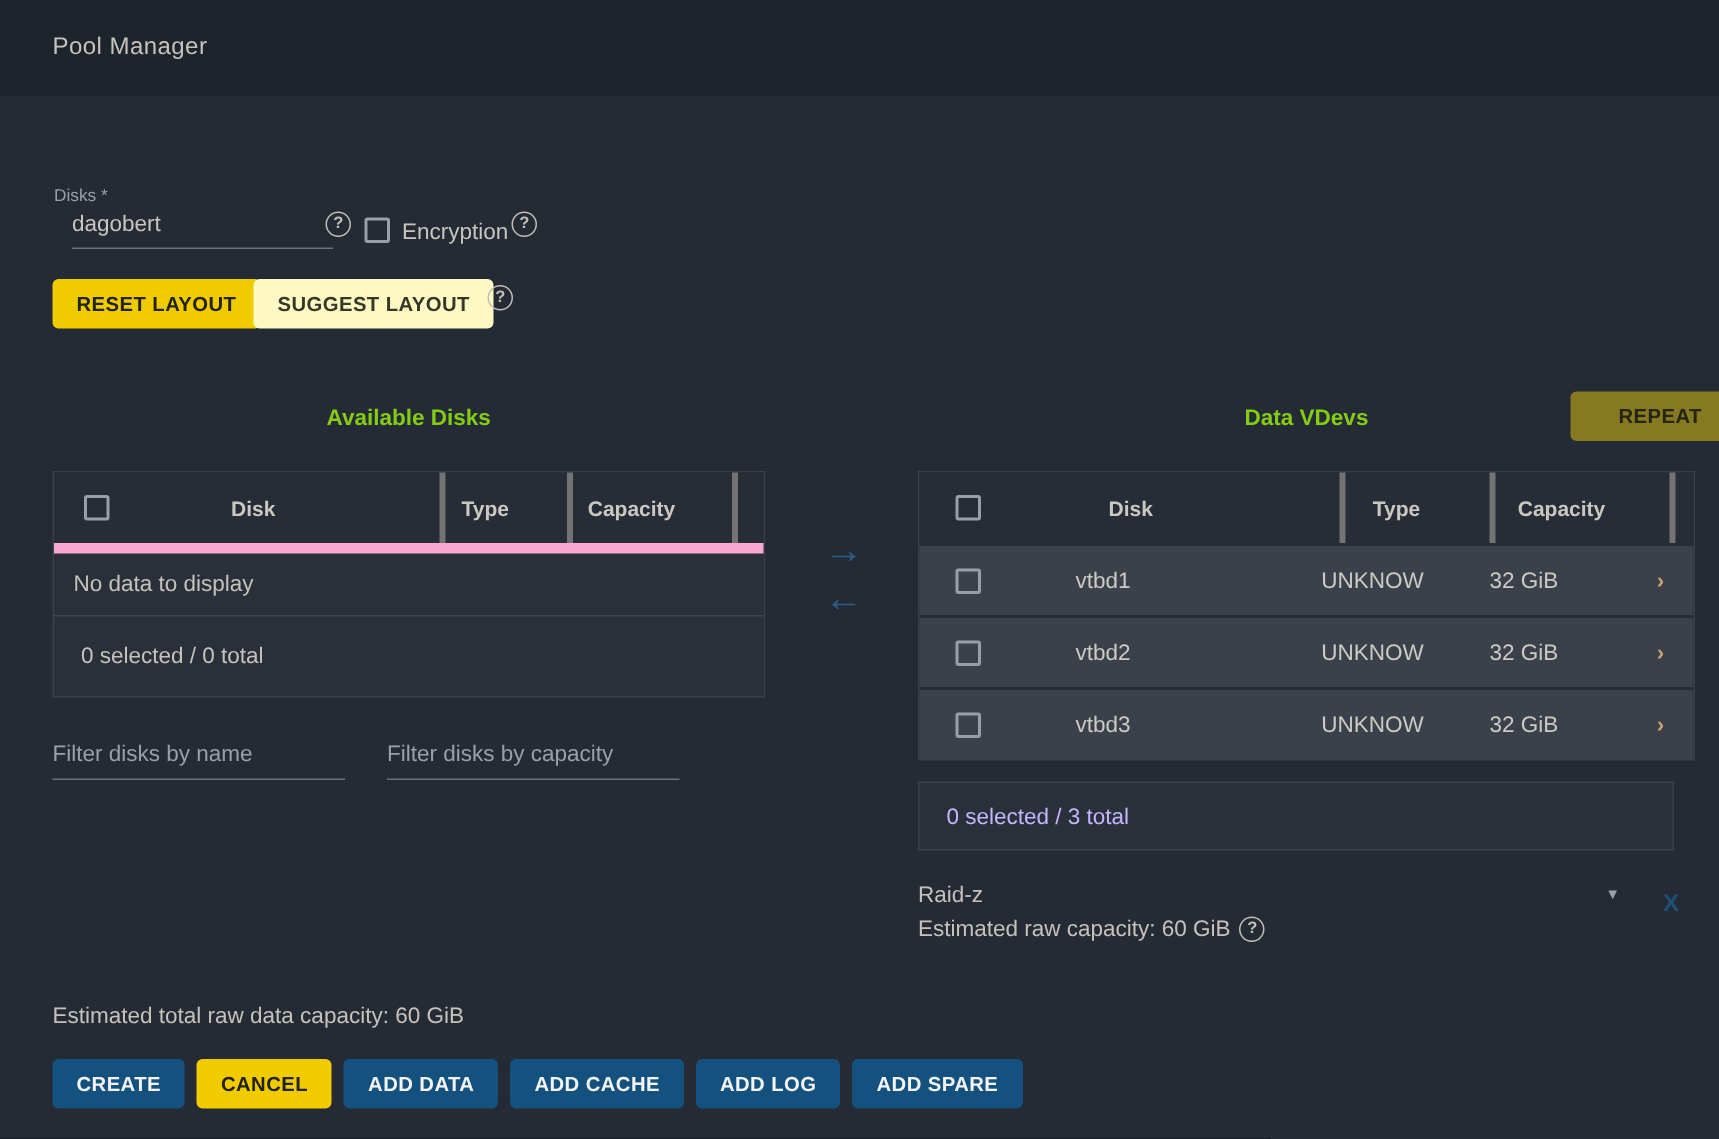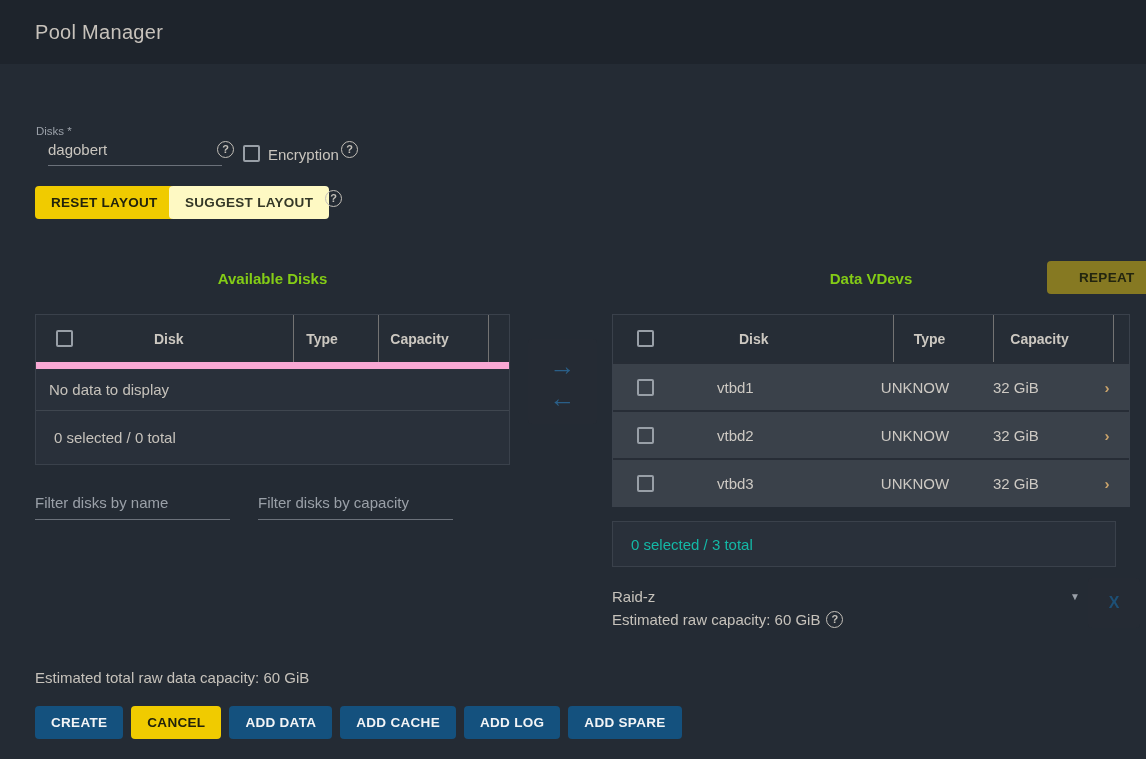--- a/index.html
+++ b/index.html
@@ -8,21 +8,21 @@
     position:relative; width:1146px; height:759px;
     background:#242b34; overflow:hidden;
     font-family:"Liberation Sans","DejaVu Sans",sans-serif;
     color:#c9c5be;
   }
   
   .titlebar {
     position:absolute; left:0; top:0; width:1146px; height:64px;
     background:#1e242c; display:flex; align-items:center; padding-left:35px;
   }
-  .titlebar h1 { font-size:20px; font-weight:500; color:#c7c2bb; letter-spacing:.3px; }
+  .titlebar h1 { font-size:16px; font-weight:500; color:#c7c2bb; letter-spacing:.3px; }
 
   
   .help-icon {
     display:inline-flex; width:17px; height:17px; border:1.5px solid #c3bfb8;
     border-radius:50%; color:#c3bfb8; font-size:11px; font-weight:bold;
     align-items:center; justify-content:center; line-height:1;
   }
   .checkbox {
     width:17px; height:17px; border:2px solid #989fa7; border-radius:2px;
     background:transparent;
@@ -65,21 +65,21 @@
   .tbl { position:absolute; border:1px solid #3a414b; }
   .tbl-left  { left:35px;  top:314px; width:475px; }
   .tbl-right { left:612px; top:314px; width:518px; }
   .tbl-head {
     display:grid; height:47px; background:#262d36; align-items:center;
     font-size:14px; font-weight:bold; color:#ccc8c1;
   }
   .cols-l { grid-template-columns:56px 1fr 85px 110px 49px; }
   .cols-r { grid-template-columns:64px 1fr 100px 120px 44px; }
   .th { text-align:center; height:100%; display:flex; align-items:center; justify-content:center; }
-  .th.sep { border-left:1px solid #737373;margin-left:28px; }
+  .th.sep { border-left:4px solid #737373;margin-left:28px; }
   .th-disk { justify-content:flex-start; padding-left:62px; }
   .empty-row {
     height:48px; background:#29303a; display:flex; align-items:center;
     padding-left:13px; font-size:15px; color:#c6c2bb; border-top:7px solid #f9a8d4;
   }
   .tbl-footer {
     height:54px; background:#29303a; display:flex; align-items:center;
     padding-left:18px; font-size:15px; color:#c6c2bb; border-top:1px solid #3f464f;
   }
   .drow {
@@ -88,21 +88,21 @@
   }
   .td { text-align:center; }
   .td-disk { text-align:left; padding-left:40px; }
   .td-cap  { text-align:left; padding-left:28px; }
   .cell-center { display:flex; justify-content:center; }
   .chev { color:#c9a36b; font-size:15px; font-weight:bold; cursor:pointer; }
 
   .vdev-footer {
     position:absolute; left:612px; top:521px; width:504px; height:46px;
     background:#29303a; border:1px solid #3a414b; display:flex; align-items:center;
-    padding-left:18px; font-size:15px; color:#14b8a6;
+    padding-left:18px; font-size:15px; color:#c4b5fd;
   }
 
   
   .arrows {
     position:absolute; left:528px; top:339px; width:69px; height:85px;
     background:#252b34; border-radius:4px; display:flex; flex-direction:column;
     align-items:center; justify-content:center; gap:2px;
   }
   .arrow-btn {
     background:transparent; border:none; color:#2a5f88; font-size:26px;

